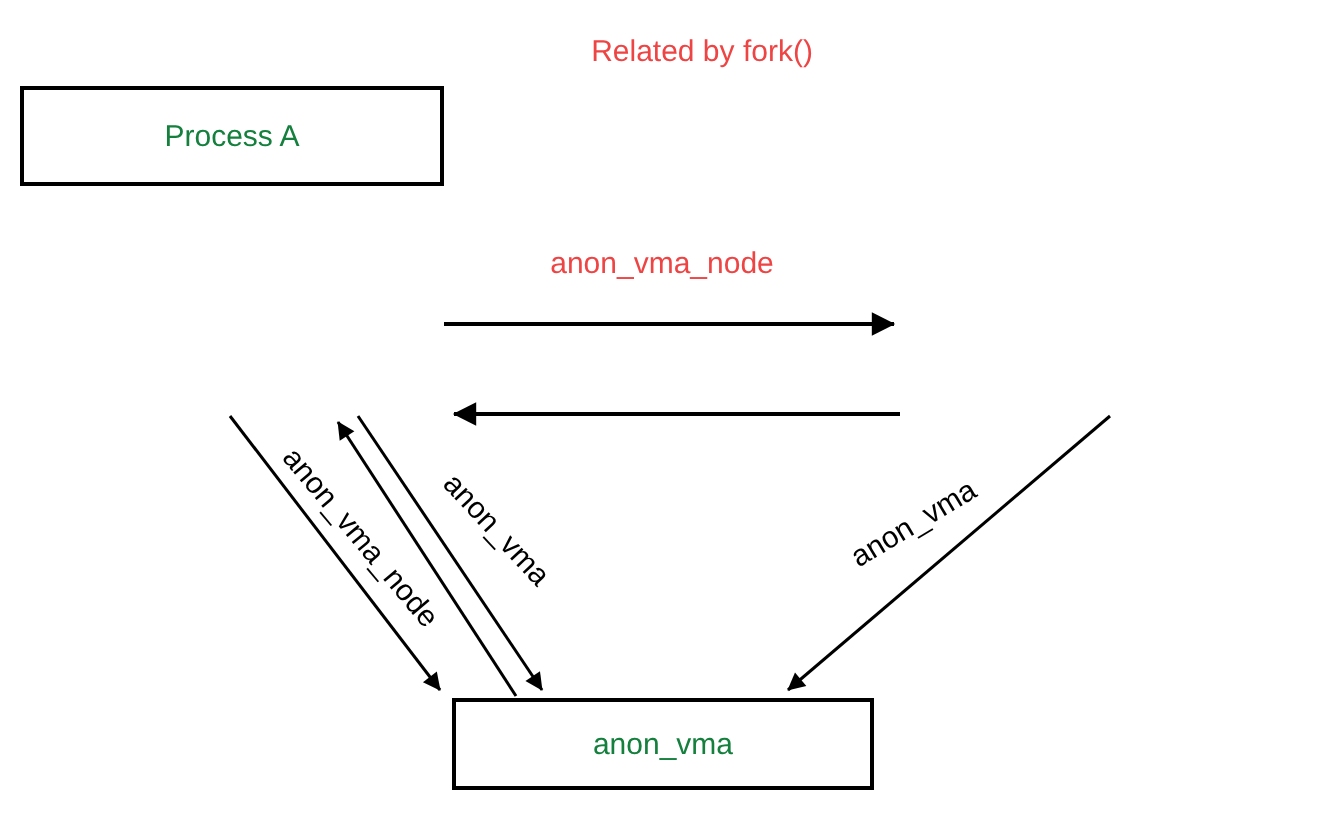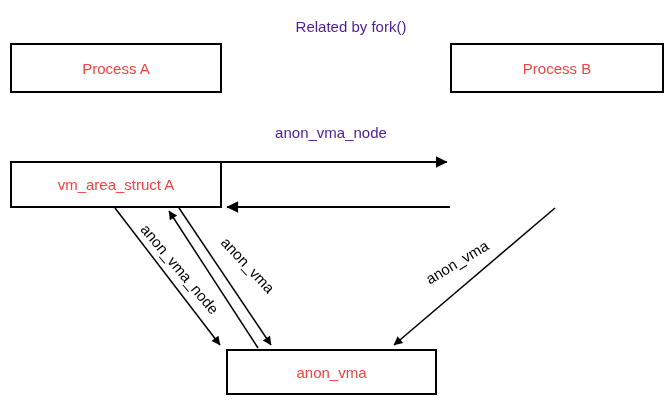--- a/index.html
+++ b/index.html
@@ -21,32 +21,32 @@
     width: 671px; height: 410px;
   }
   .node-box {
     position: absolute;
     border: 2px solid #000000;
     background: #ffffff;
     display: flex;
     align-items: center;
     justify-content: center;
     font-size: 15px;
-    color: #ef4444;
+    color: #15803d;
     white-space: nowrap;
   }
   .box-process-a { left: 10px;  top: 43px;  width: 212px; height: 50px; }
   .box-process-b { left: 450px; top: 43px;  width: 214px; height: 50px; }
   .box-vma-a     { left: 10px;  top: 161px; width: 212px; height: 47px; }
   .box-vma-b     { left: 450px; top: 161px; width: 215px; height: 47px; }
   .box-anon-vma  { left: 226px; top: 349px; width: 211px; height: 46px; }
   .floating-label {
     position: absolute;
     font-size: 15px;
-    color: #4c1d95;
+    color: #ef4444;
     white-space: nowrap;
     transform: translate(-50%, -50%);
   }
   .diagram-title     { left: 351px; top: 26px; }
   .label-list-top    { left: 331px; top: 132px; }
   .edge-label-rot {
     position: absolute;
     font-size: 15px;
     color: #000000;
     white-space: nowrap;
@@ -75,21 +75,19 @@
     <line x1="258" y1="348" x2="169" y2="211" stroke="#000000" stroke-width="1.5" marker-end="url(#arrow)"></line>
     <line x1="179" y1="208" x2="271" y2="345" stroke="#000000" stroke-width="1.5" marker-end="url(#arrow)"></line>
 
     <line x1="555" y1="208" x2="394" y2="345" stroke="#000000" stroke-width="1.5" marker-end="url(#arrow)"></line>
   </svg>
 
   <div class="floating-label diagram-title">Related by fork()</div>
   <div class="floating-label label-list-top">anon_vma_node</div>
 
   <div class="node-box box-process-a">Process A</div>
-  <div class="node-box box-process-b">Process B</div>
-  <div class="node-box box-vma-a">vm_area_struct A</div>
   <div class="node-box box-anon-vma">anon_vma</div>
 
   <div class="edge-label-rot label-left-node">anon_vma_node</div>
   <div class="edge-label-rot label-left-vma">anon_vma</div>
   <div class="edge-label-rot label-right-vma">anon_vma</div>
 
 </div>
 
 </body></html>

